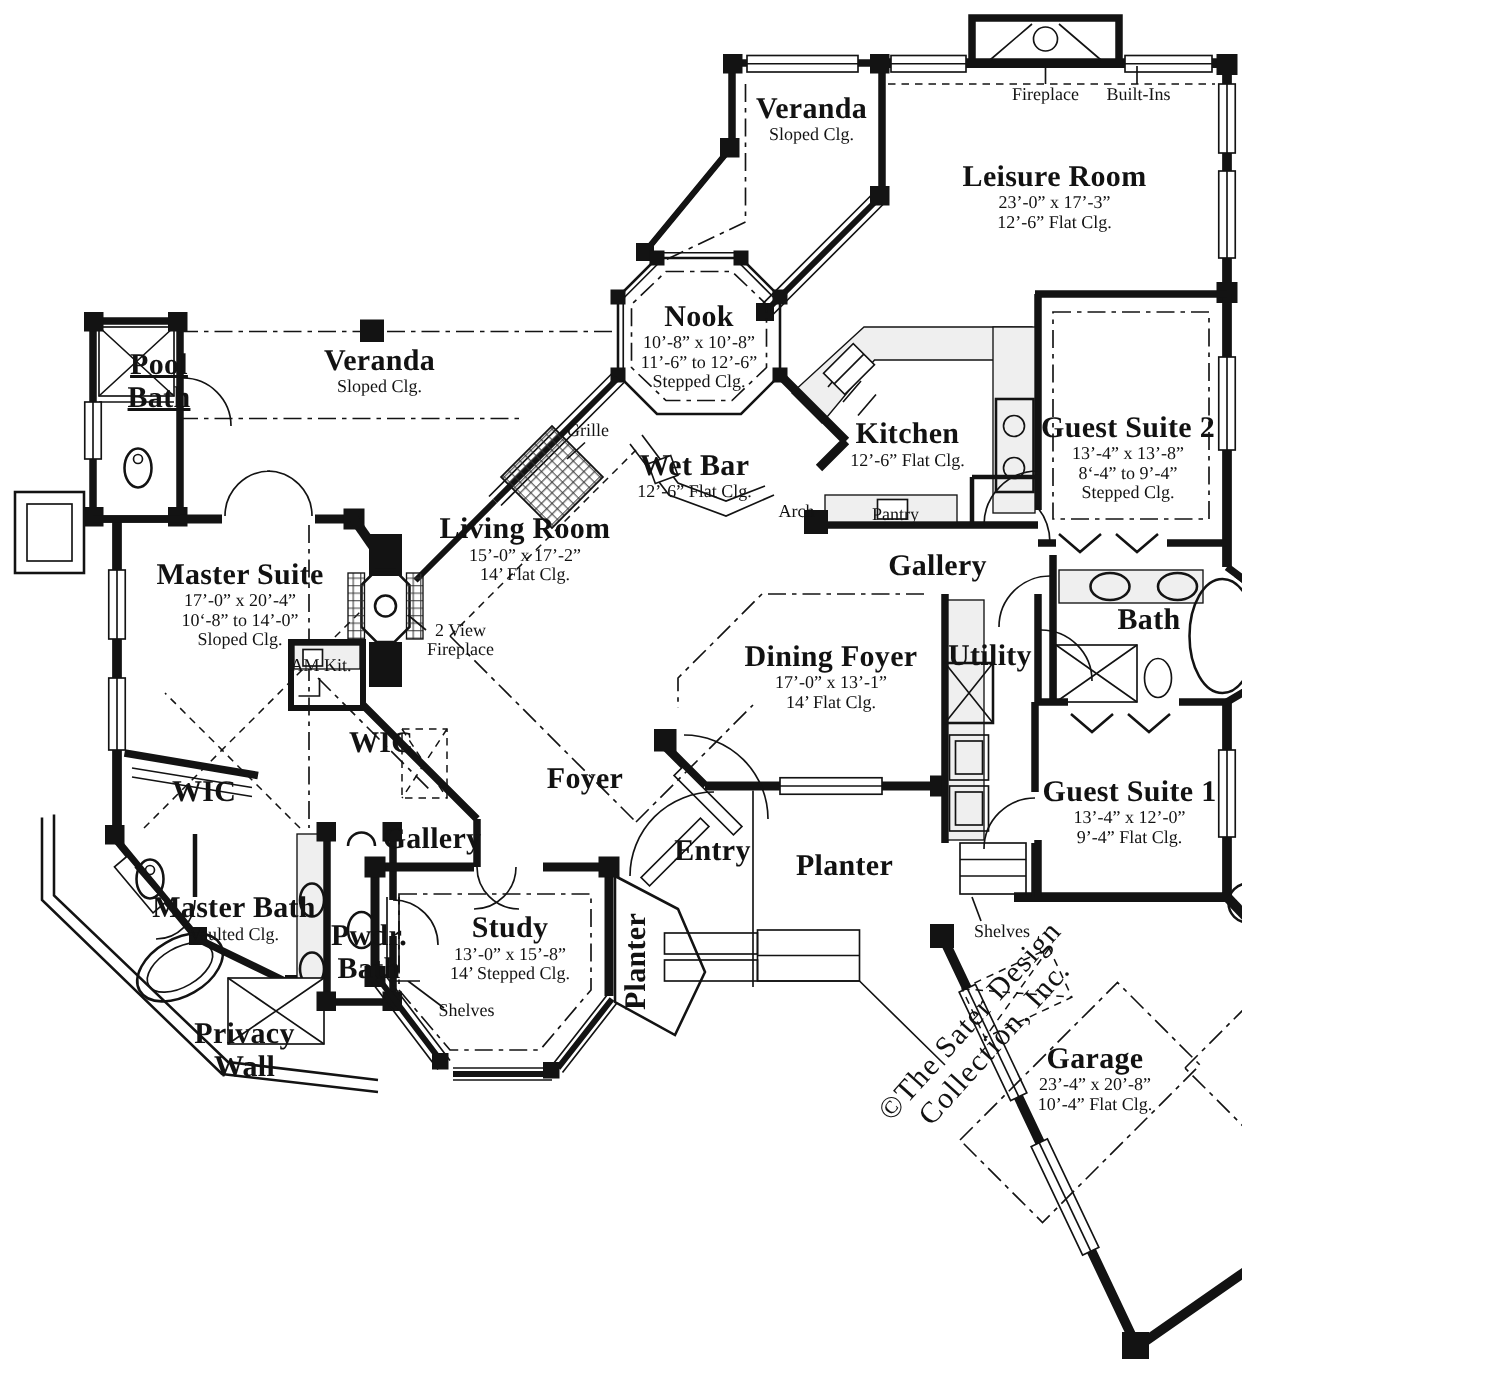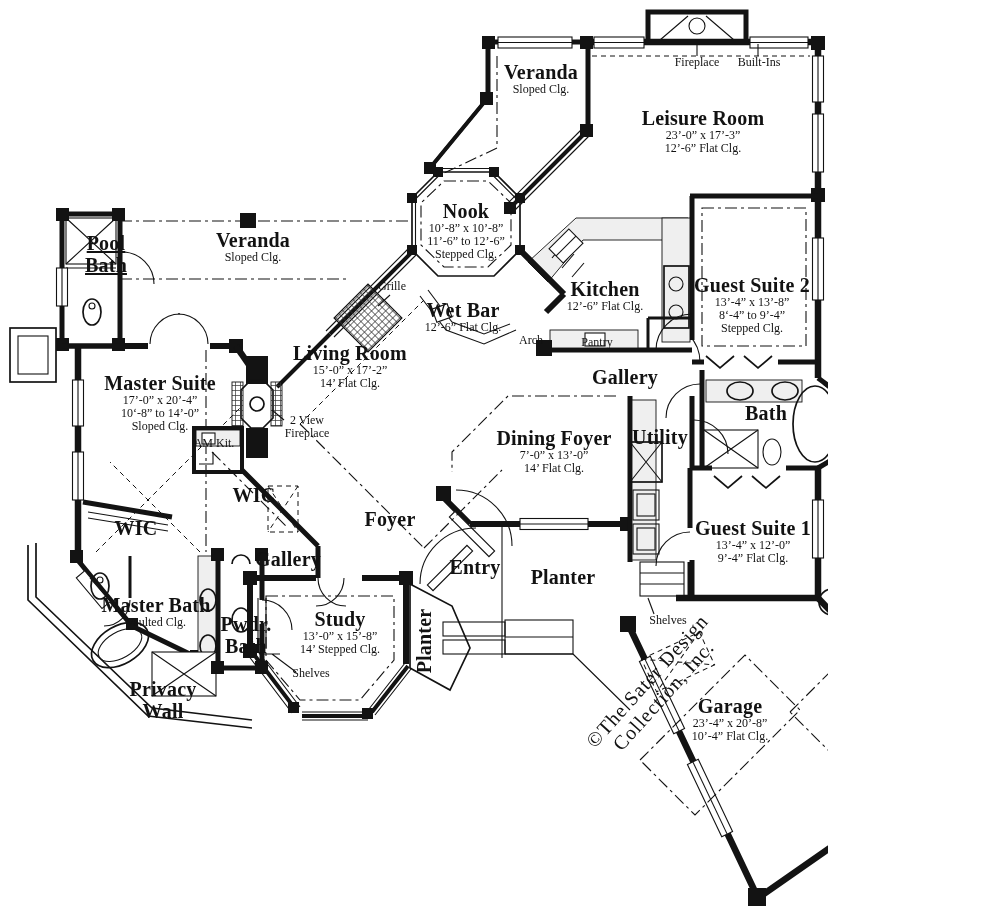--- a/index.html
+++ b/index.html
@@ -412,21 +412,21 @@
       </div>
       <div class="label" style="left: 307px; top: 427px;">
         <div class="s">2 View</div>
         <div class="s">Fireplace</div>
       </div>
       <div class="label" style="left: 214px; top: 444px;">
         <div class="s">AM Kit.</div>
       </div>
       <div class="label" style="left: 554px; top: 451px;">
         <div class="b">Dining Foyer</div>
-        <div class="d">7’-0” x 13’-0”</div>
+        <div class="d">17’-0” x 13’-1”</div>
         <div class="d">14’ Flat Clg.</div>
       </div>
       <div class="label" style="left: 660px; top: 437px;">
         <div class="b">Utility</div>
       </div>
       <div class="label" style="left: 766px; top: 413px;">
         <div class="b">Bath</div>
       </div>
       <div class="label" style="left: 254px; top: 495px;">
         <div class="b">WIC</div>

